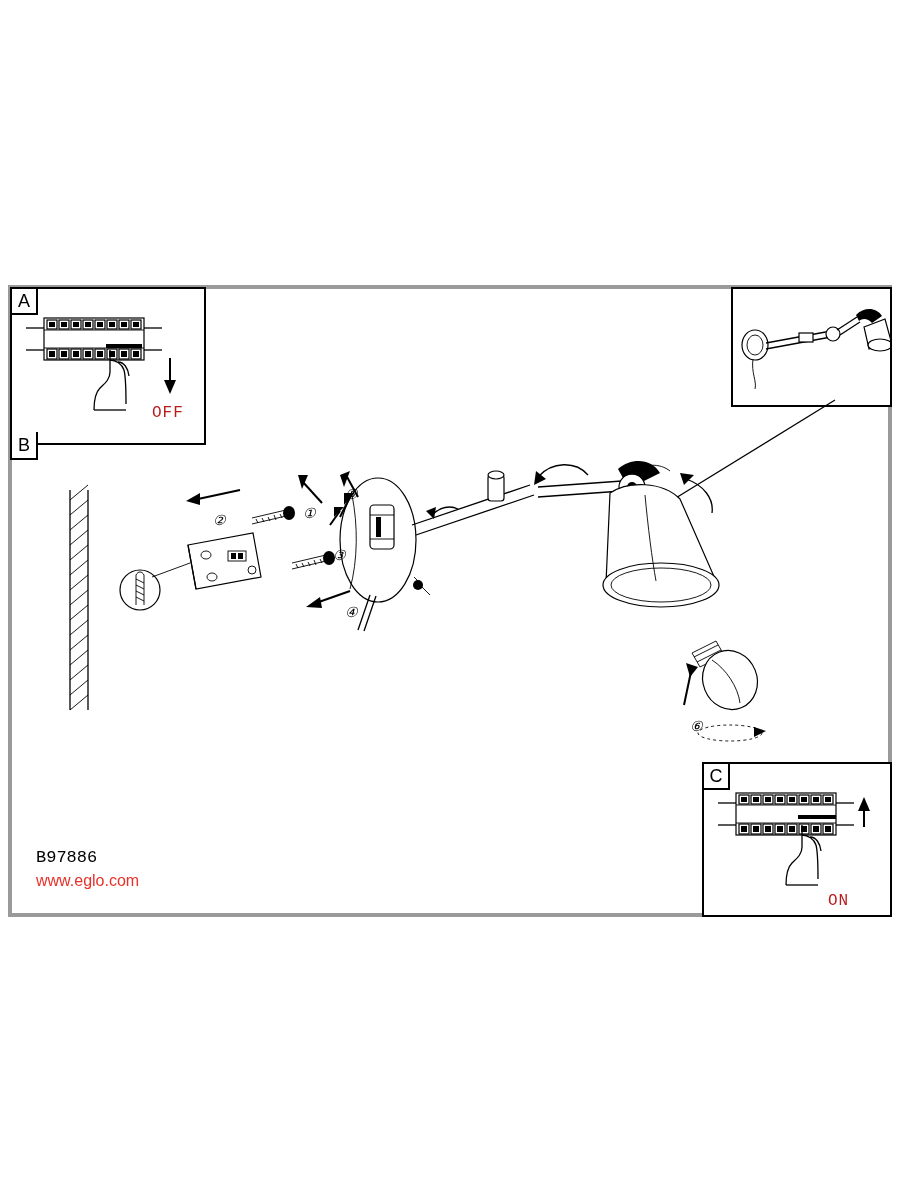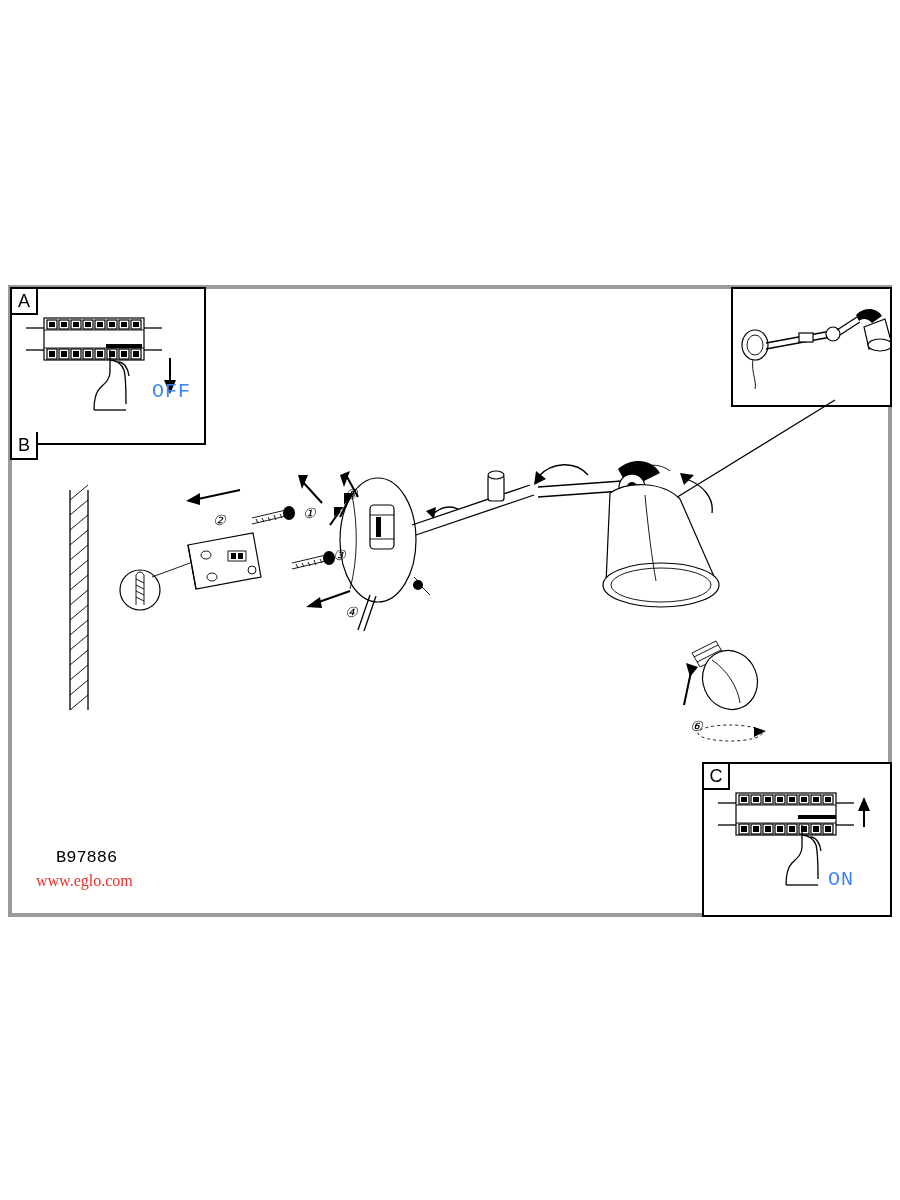--- a/index.html
+++ b/index.html
@@ -46,38 +46,38 @@
     display: flex;
     align-items: center;
     justify-content: center;
     font-size: 18px;
     font-family: "Liberation Sans", sans-serif;
     color: #000;
   }
   .onoff-text {
     position: absolute;
     font-family: "Liberation Mono", monospace;
-    font-size: 20px;
+    font-size: 16px;
     letter-spacing: 1px;
-    color: #3b82f6;
+    color: #b91c1c;
+    margin-top: 24px;
   }
   .code-text {
     position: absolute;
     left: 36px;
     top: 848px;
     font-family: "Liberation Mono", monospace;
     font-size: 17px;
     color: #000000;
-    margin-left: 20px;
   }
   .url-text {
     position: absolute;
     left: 36px;
     top: 872px;
-    font-family: Liberation Serif, serif;
+    font-family: Liberation Sans, sans-serif;
     font-size: 16px;
     color: #e8312a;
   }
   .stepnum {
     position: absolute;
     font-family: "Liberation Serif", serif;
     font-size: 14px;
     font-style: italic;
     color: #000;
   }

